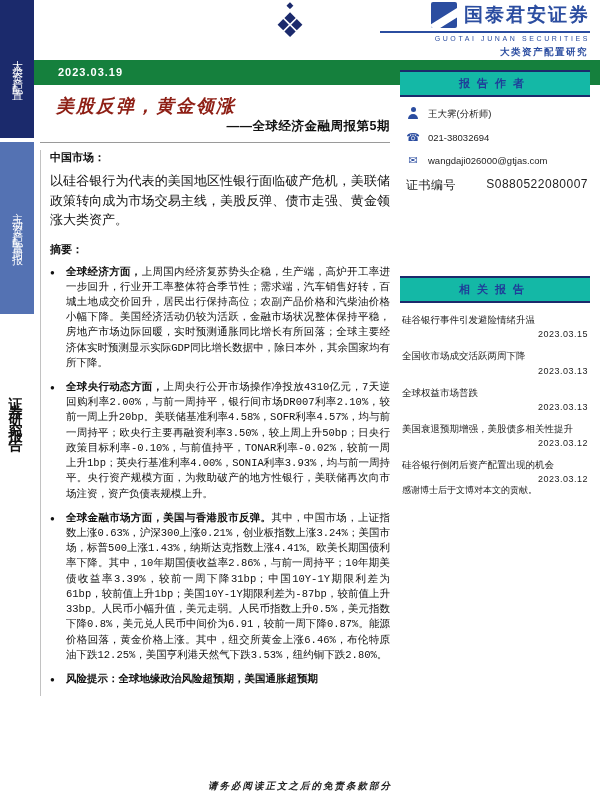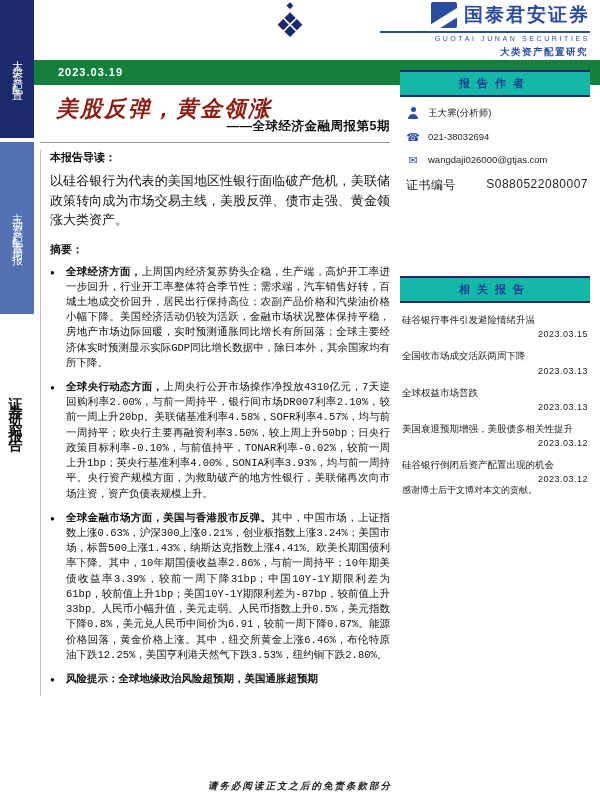--- a/index.html
+++ b/index.html
@@ -27,39 +27,39 @@
   .brand-mark::after { content:""; position:absolute; left:-6px; top:13px; width:44px; height:8px; background:#fff; transform:rotate(-32deg); border-radius:4px; }
   .brand-cn { font-size:19px; font-weight:bold; color:#2b4da0; letter-spacing:2px; white-space:nowrap; }
   .brand-en { margin-top:3px; border-top:2px solid #2b4da0; padding-top:2px; font-size:7px; letter-spacing:2.6px; color:#2b4da0; text-align:right; white-space:nowrap; }
 
   #category-label { position:absolute; right:12px; top:46px; font-size:9.5px; font-weight:bold; color:#2b4da0; letter-spacing:1.5px; }
 
   
   #navy-bar { position:absolute; left:34px; top:60px; width:566px; height:25px; background:#15803d; color:#fff; font-size:11px; font-weight:bold; line-height:25px; padding-left:24px; letter-spacing:1px; }
 
   
-  #title { position:absolute; left:56px; top:94px; font-size:22px; font-weight:bold; font-style:italic; color:#8e1f15; letter-spacing:2px;text-align:center; }
+  #title { position:absolute; left:56px; top:94px; font-size:18px; font-weight:bold; font-style:italic; color:#8e1f15; letter-spacing:2px;text-align:center; }
   #subtitle-row { position:absolute; left:40px; top:118px; width:350px; text-align:right; font-size:12.5px; font-weight:bold; color:#111; padding-bottom:7px; border-bottom:1px solid #9a9a9a; letter-spacing:0.5px; }
 
   
   #main { position:absolute; left:40px; top:150px; width:350px; border-left:1px solid #c2c2c2; padding-left:9px; }
   .guide-label { font-size:11px; font-weight:bold; color:#111; margin-bottom:6px; }
   .guide-text { font-size:13px; color:#111; line-height:1.5; text-align:justify; }
   .summary-label { font-size:11px; font-weight:bold; color:#111; margin:12px 0 8px; }
   .bullet { display:flex; margin-bottom:9px;font-family:Liberation Mono, monospace; }
   .dot { width:16px; flex:0 0 auto; font-size:8px; color:#111; padding-top:3px; }
   .dot::before { content:"●"; }
   .btext { flex:1; font-size:10.5px; color:#111; line-height:1.45; text-align:justify; }
   .btext .lead { font-weight:bold; }
   .bullet.risk .btext { font-weight:bold; }
 
   
   #right-col { position:absolute; left:400px; top:70px; width:190px; }
   .box-header { background:#14b8a6; border-top:2px solid #1b2a6c; border-bottom:2px solid #1b2a6c; color:#1f3d99; font-weight:bold; font-size:11px; text-align:center; padding:4px 0; letter-spacing:7px; }
-  .author-row { display:flex; gap:8px; font-size:9.5px; color:#222; margin:10px 0 0 6px; }
+  .author-row { display:flex; align-items:center; gap:8px; font-size:9.5px; color:#222; margin:10px 0 0 6px; }
   .icon-cell { width:14px; text-align:center; color:#2b4da0; font-size:11px; flex:0 0 auto; }
   .person-icon { display:inline-block; width:12px; height:12px; position:relative; }
   .person-icon::before { content:""; position:absolute; top:0; left:3.5px; width:5px; height:5px; border-radius:50%; background:#2b4da0; }
   .person-icon::after { content:""; position:absolute; bottom:0; left:1px; width:10px; height:5px; border-radius:5px 5px 0 0; background:#2b4da0; }
   .cert-row { display:flex; justify-content:space-between; font-size:12px; color:#222; margin:10px 2px 2px 6px; letter-spacing:0.5px; }
 
   #related-box { margin-top:82px; }
   .rel-item { margin-top:10px; padding:0 2px; }
   .rel-title { font-size:9.5px; color:#222; line-height:1.4; }
   .rel-date { text-align:right; font-size:9px; color:#222; margin-top:3px; letter-spacing:0.5px; }
@@ -98,21 +98,21 @@
   <div id="category-label">大类资产配置研究</div>
 
   <div id="navy-bar">
     <span>2023.03.19</span>
   </div>
 
   <div id="title">美股反弹，黄金领涨</div>
   <div id="subtitle-row">——全球经济金融周报第5期</div>
 
   <div id="main">
-    <div class="guide-label">本报告导读：</div>
+    <div class="guide-label">中国市场：</div>
     <div class="guide-text">以硅谷银行为代表的美国地区性银行面临破产危机，美联储政策转向成为市场交易主线，美股反弹、债市走强、黄金领涨大类资产。</div>
     <div class="summary-label">摘要：</div>
 
     <div class="bullet">
       <span class="dot"></span>
       <div class="btext">
         <span class="lead">全球经济方面，</span><span>上周国内经济复苏势头企稳，生产端，高炉开工率进一步回升，行业开工率整体符合季节性；需求端，汽车销售好转，百城土地成交价回升，居民出行保持高位；农副产品价格和汽柴油价格小幅下降。美国经济活动仍较为活跃，金融市场状况整体保持平稳，房地产市场边际回暖，实时预测通胀同比增长有所回落；全球主要经济体实时预测显示实际GDP同比增长数据中，除日本外，其余国家均有所下降。</span>
       </div>
     </div>
 

